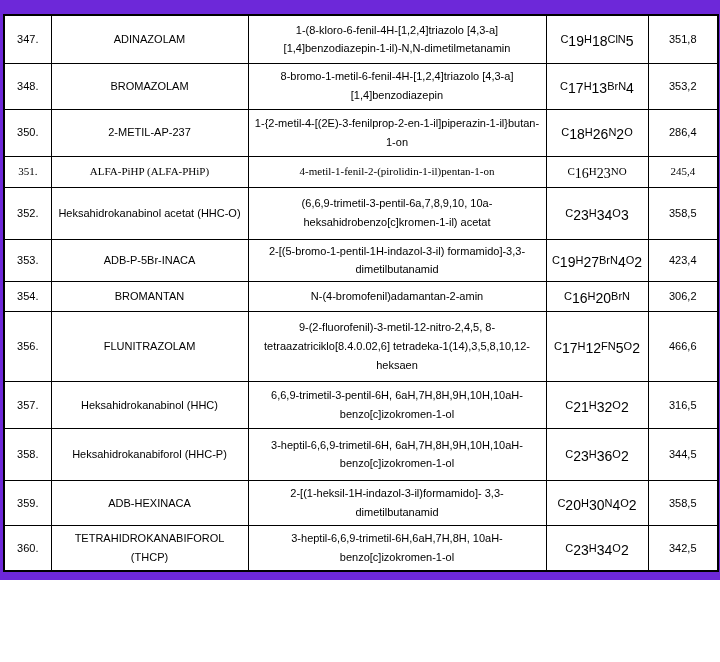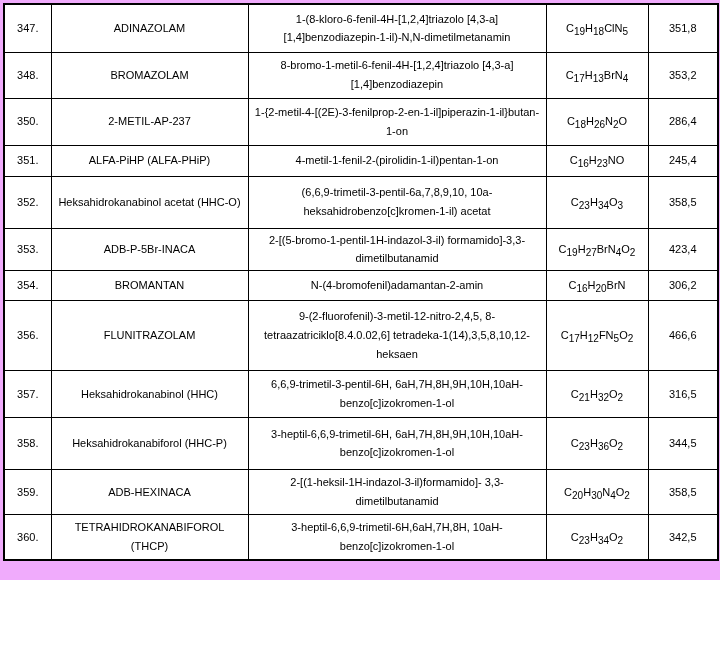--- a/index.html
+++ b/index.html
@@ -5,23 +5,23 @@
   html, body {
     margin: 0;
     padding: 0;
     background: #ffffff;
     font-family: "Liberation Sans", "DejaVu Sans", sans-serif;
     color: #000000;
   }
   .page {
     width: 720px;
     height: 580px;
-    background: #f0abfc;
+    background: #6d28d9;
     box-sizing: border-box;
-    padding: 3px 3px 0 3px;
+    padding: 14px 3px 0 3px;
   }
   table.substances {
     border-collapse: collapse;
     width: 714px;
     table-layout: fixed;
     border: 2px solid #000000;
   }
   table.substances td {
     border: 1px solid #000000;
     text-align: center;
@@ -32,29 +32,29 @@
     overflow-wrap: break-word;
     word-wrap: break-word;
     background: #ffffff;
   }
   td.col-num   { }
   td.col-name  { }
   td.col-desc  { }
   td.col-formula { white-space: nowrap; }
   td.col-weight  { }
   td.col-formula sub {
-    font-size: 10px;
+    font-size: 14px;
     line-height: 0;
   }
   
   tr.r0  { height: 48px; }
   tr.r1  { height: 46px; margin-left: 18px; }
   tr.r2  { height: 49px; }
   tr.r3  { height: 47px; }
-  tr.r4  { height: 31px; }
+  tr.r4  { height: 31px; font-family: Liberation Serif, serif; }
   tr.r5  { height: 52px; }
   tr.r6  { height: 42px; margin-top: 8px; }
   tr.r7  { height: 30px; }
   tr.r8  { height: 46px; }
   tr.r9  { height: 70px; }
   tr.r10 { height: 47px; }
   tr.r11 { height: 52px; }
   tr.r12 { height: 45px; }
   tr.r13 { height: 46px; }
 </style>

